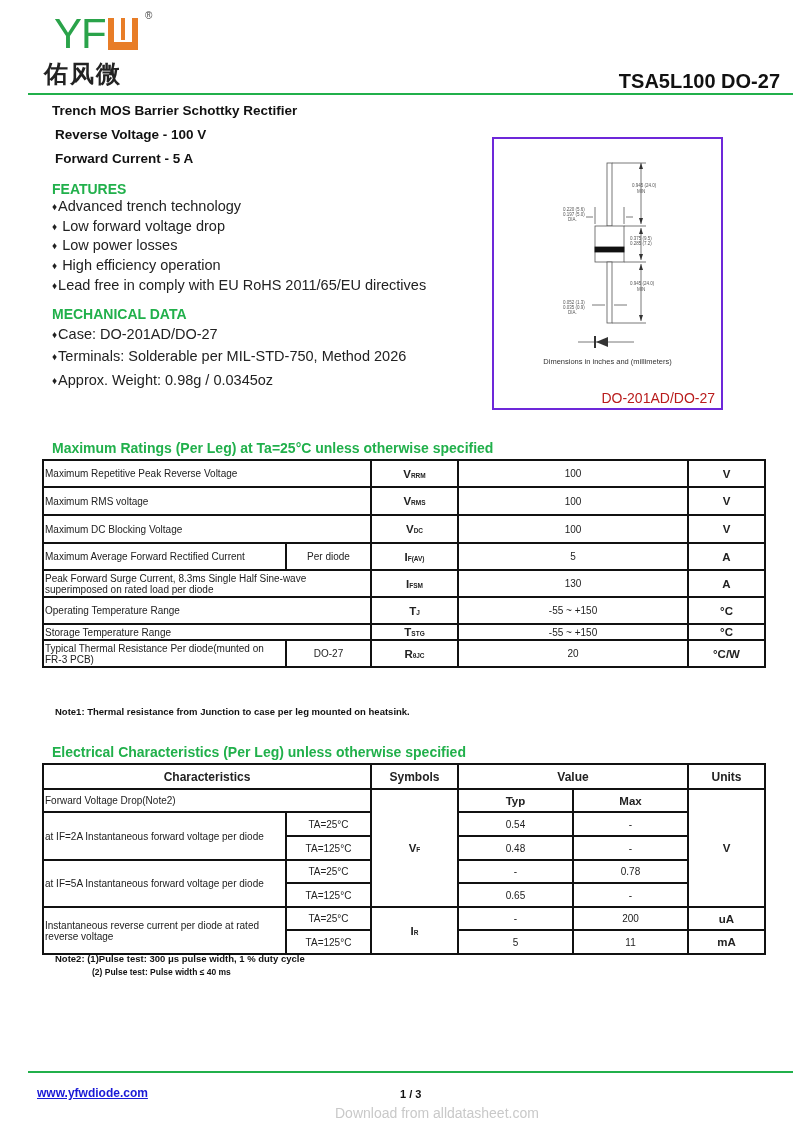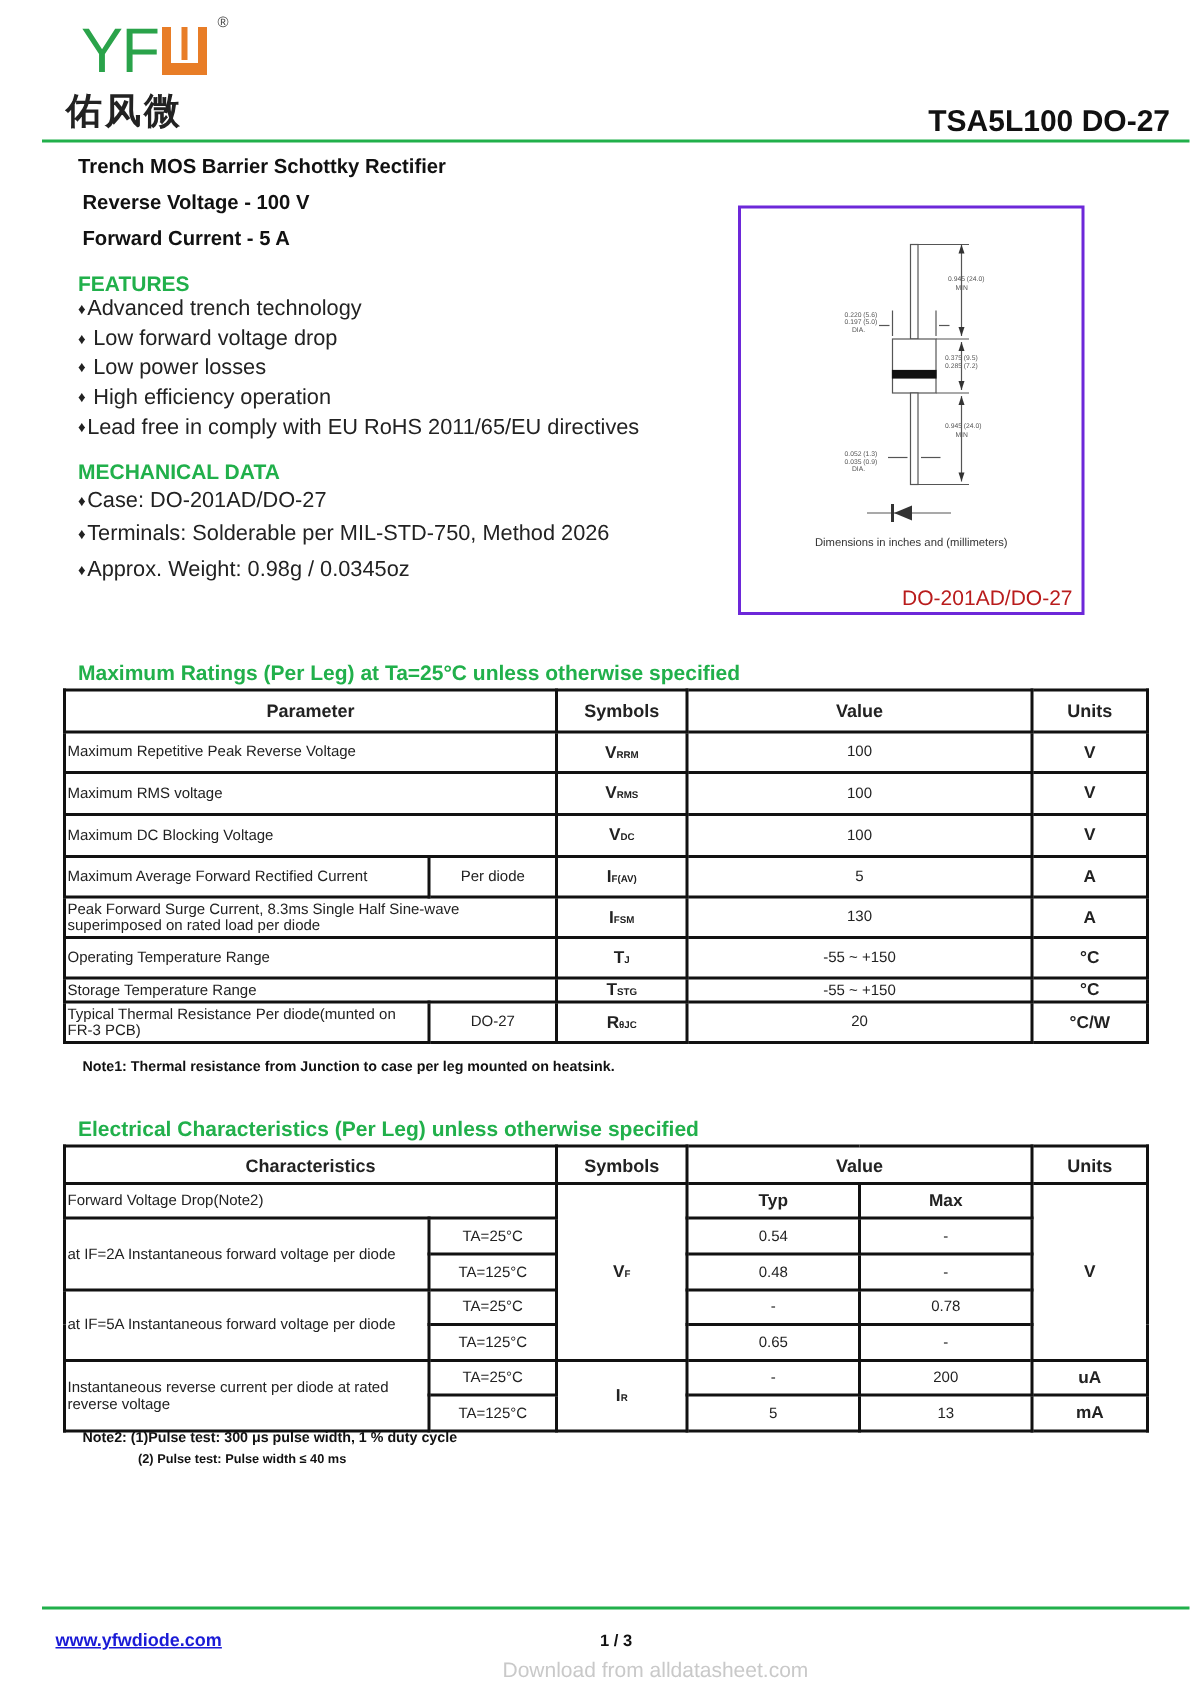--- a/index.html
+++ b/index.html
@@ -140,26 +140,20 @@
 <div class="abs tbl-title" style="top:440px">Maximum Ratings (Per Leg) at Ta=25°C unless otherwise specified</div>
 <table class="grid" style="left:42px;top:459px;width:722px">
   <colgroup>
       <col style="width:243px">
       <col style="width:85px">
       <col style="width:87px">
       <col style="width:230px">
       <col style="width:77px">
     </colgroup>
   <tbody>
-      <tr style="height:28px">
-    <th colspan="2">Parameter</th>
-    <th>Symbols</th>
-    <th>Value</th>
-    <th>Units</th>
-  </tr>
   <tr style="height:27px">
     <td colspan="2" class="left">Maximum Repetitive Peak Reverse Voltage</td>
     <td class="sym"><span>V</span><span class="sub">RRM</span></td>
     <td>100</td>
     <td class="bold">V</td>
   </tr>
   <tr style="height:28px">
     <td colspan="2" class="left">Maximum RMS voltage</td>
     <td class="sym"><span>V</span><span class="sub">RMS</span></td>
     <td>100</td>
@@ -257,21 +251,21 @@
     <td rowspan="2" class="left wrap">Instantaneous reverse current per diode at rated reverse voltage</td>
     <td>TA=25°C</td>
     <td rowspan="2" class="sym"><span>I</span><span class="sub">R</span></td>
     <td>-</td>
     <td>200</td>
     <td class="bold">uA</td>
   </tr>
   <tr style="height:24px">
     <td>TA=125°C</td>
     <td>5</td>
-    <td>13</td>
+    <td>11</td>
     <td class="bold">mA</td>
   </tr>
 </tbody>
   </table>
 <div class="abs note" style="top:953px">Note2: (1)Pulse test: 300 μs pulse width, 1 % duty cycle</div>
 <div class="abs note" style="top:967px;left:92px;font-size:8.5px">(2) Pulse test: Pulse width ≤ 40 ms</div>
 
 <div class="abs footer-rule"></div>
 <a class="abs footer-link">www.yfwdiode.com</a>
 <div class="abs footer-page">1 / 3</div>

